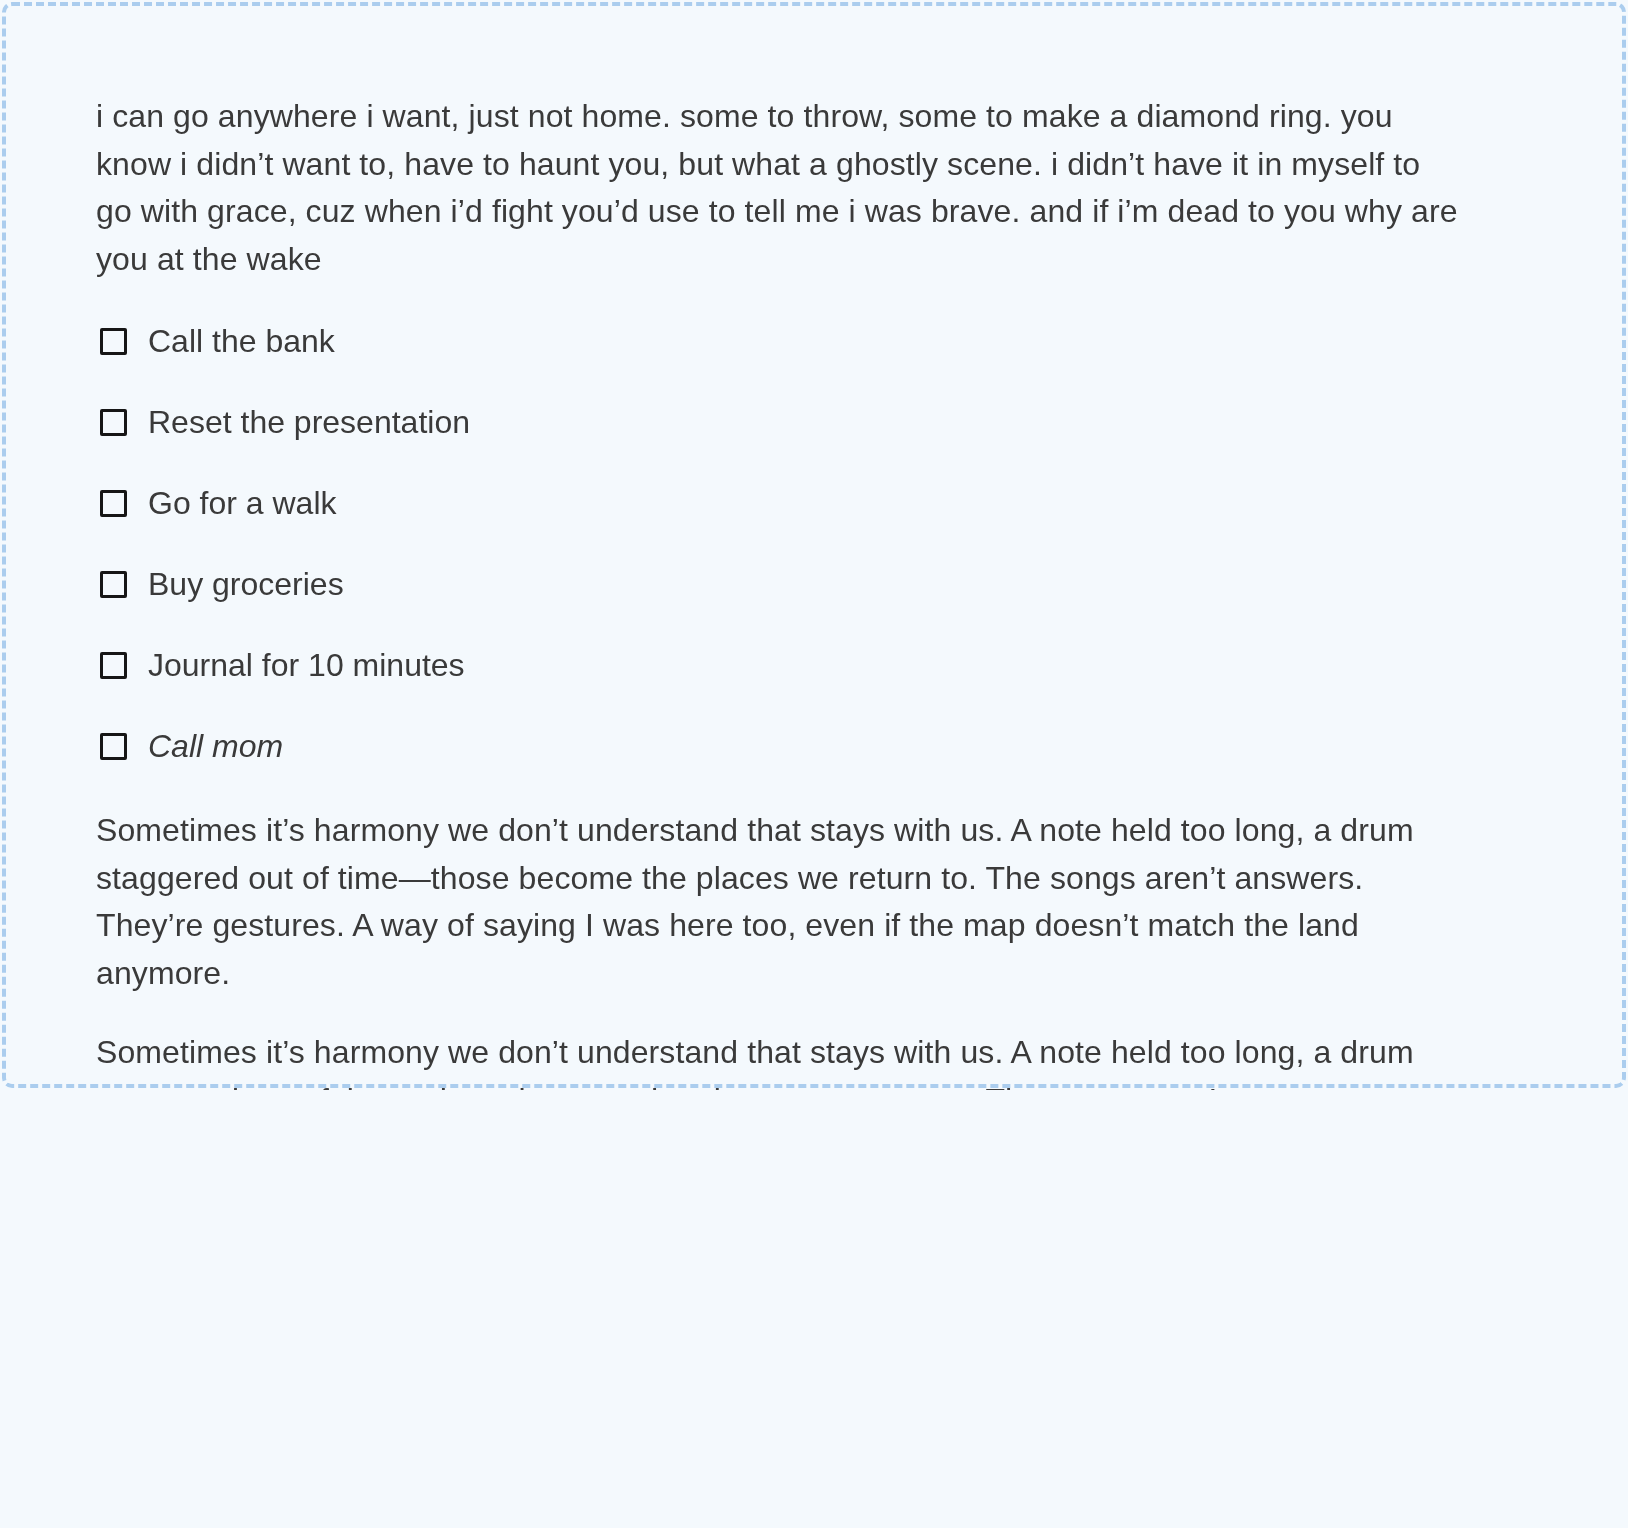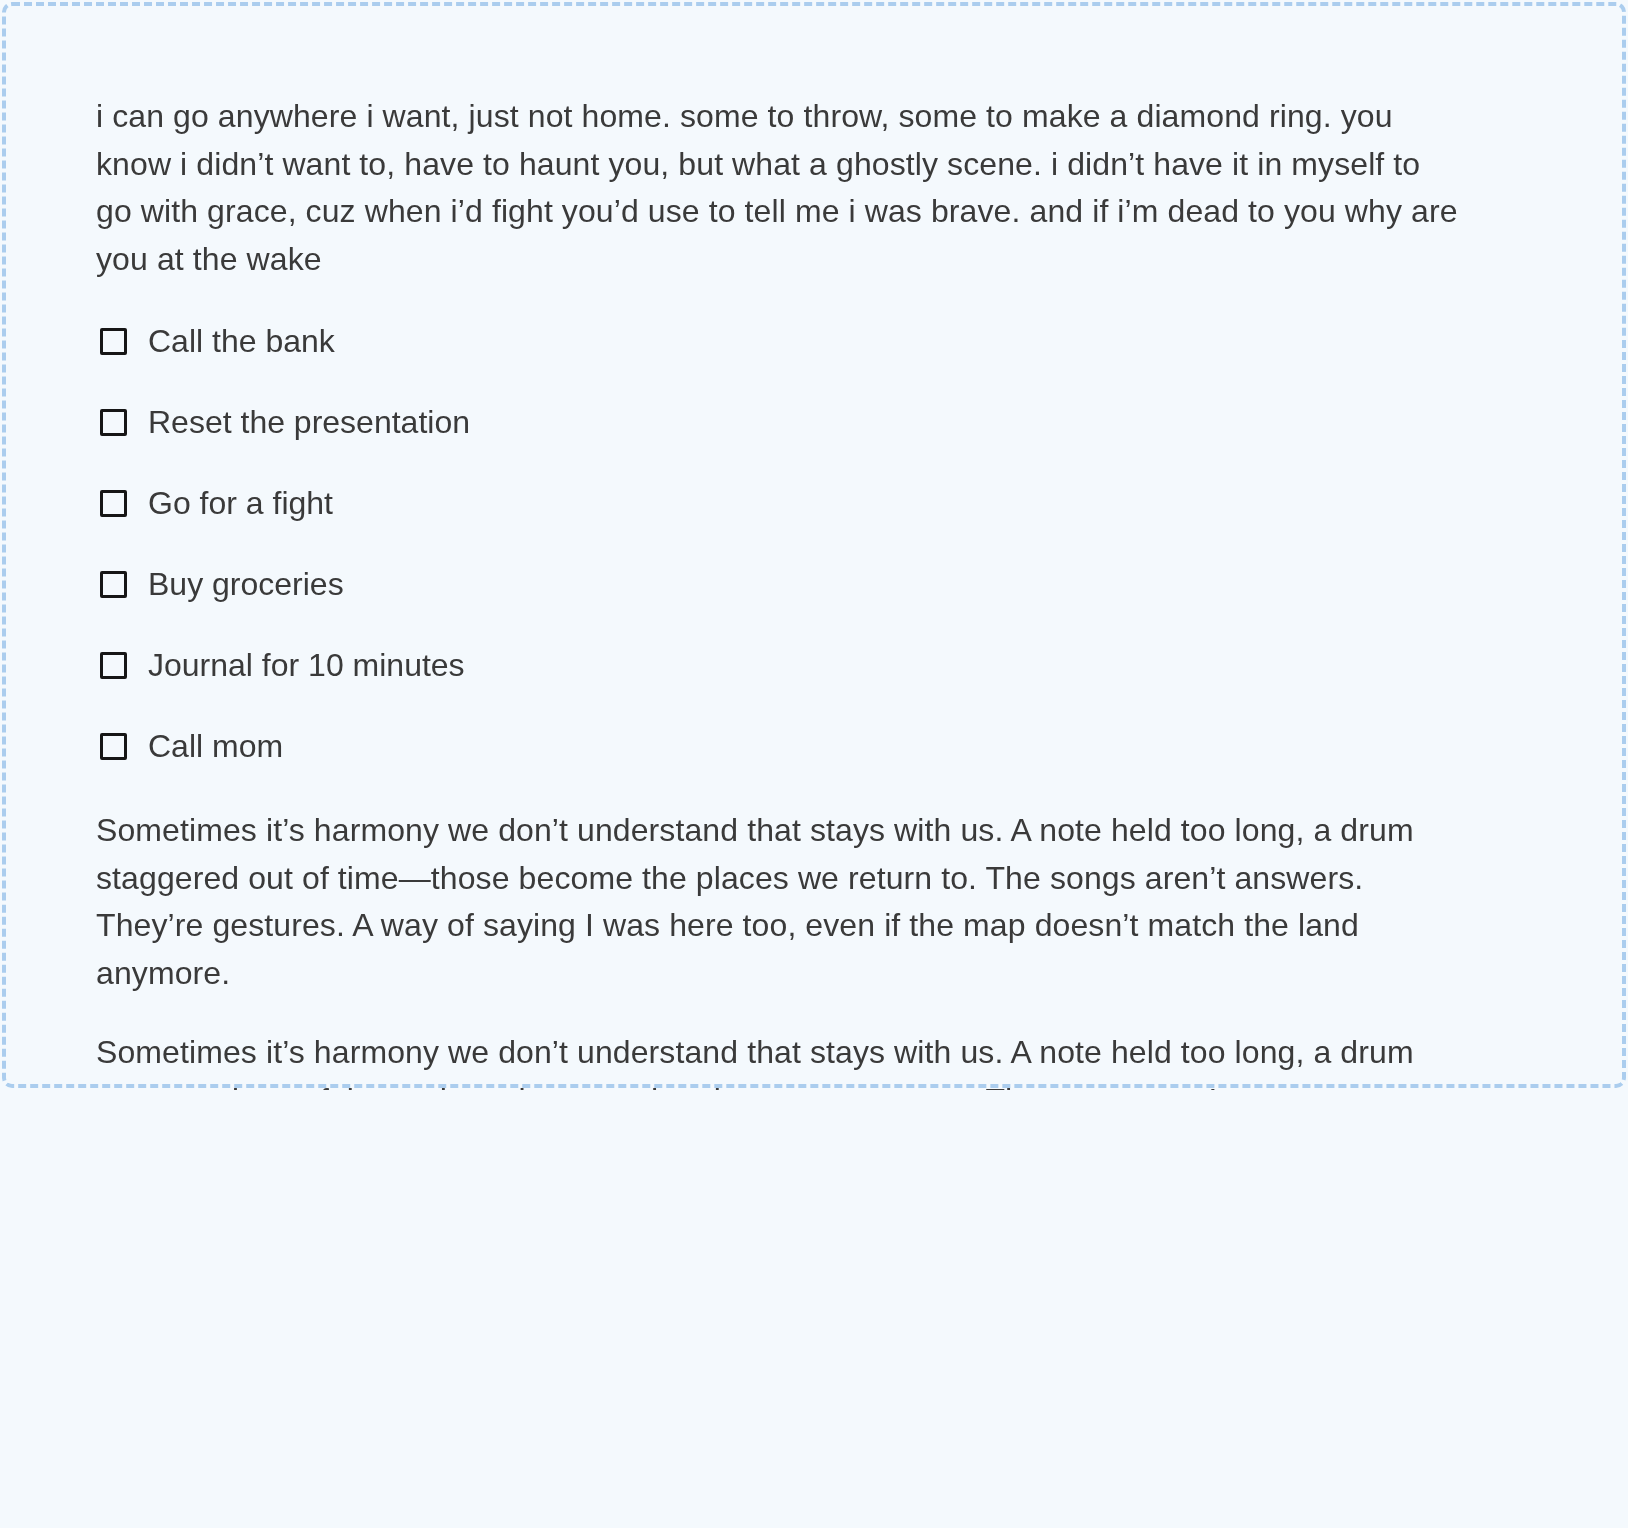--- a/index.html
+++ b/index.html
@@ -43,20 +43,21 @@
   }
   .check-row {
     display: flex;
     align-items: center;
     height: 28px;
     margin-bottom: 53px;
     padding-left: 4px;
   }
   .check-row:last-child {
     margin-bottom: 12px;
+    font-style: italic;
   }
   .check-row.nested {
     padding-left: 52px;
   }
   .checkbox {
     width: 27px;
     height: 27px;
     box-sizing: border-box;
     border: 3px solid #161616;
     border-radius: 2px;
@@ -91,21 +92,21 @@
         <div class="check-row">
           <span class="checkbox"></span>
           <span class="check-label">Call the bank</span>
         </div>
         <div class="check-row">
           <span class="checkbox"></span>
           <span class="check-label">Reset the presentation</span>
         </div>
         <div class="check-row">
           <span class="checkbox"></span>
-          <span class="check-label">Go for a fight</span>
+          <span class="check-label">Go for a walk</span>
         </div>
         <div class="check-row">
           <span class="checkbox"></span>
           <span class="check-label">Buy groceries</span>
         </div>
         <div class="check-row">
           <span class="checkbox"></span>
           <span class="check-label">Journal for 10 minutes</span>
         </div>
         <div class="check-row">

